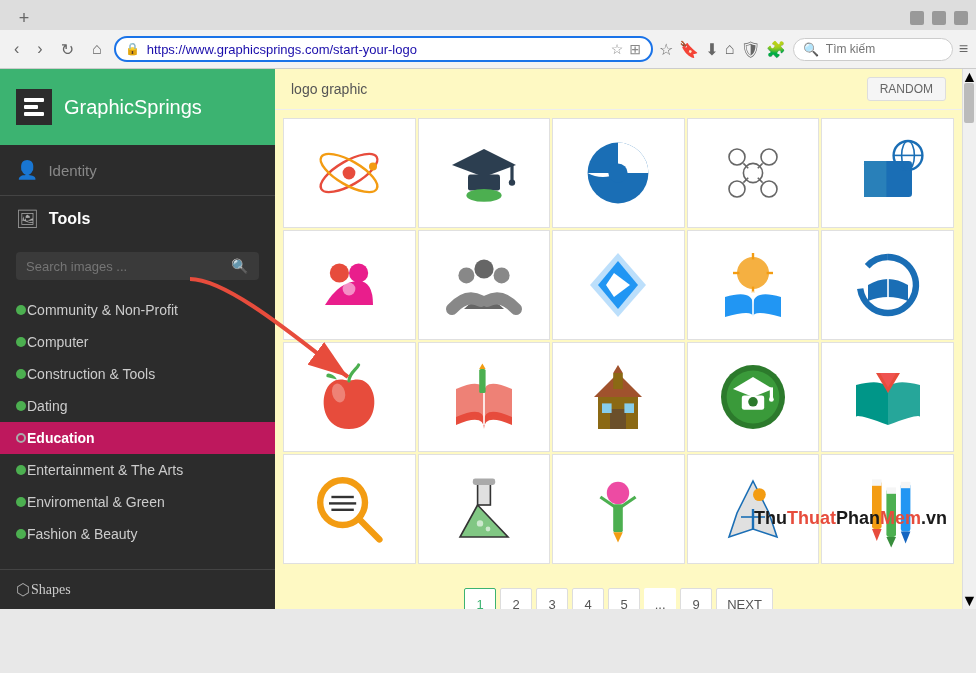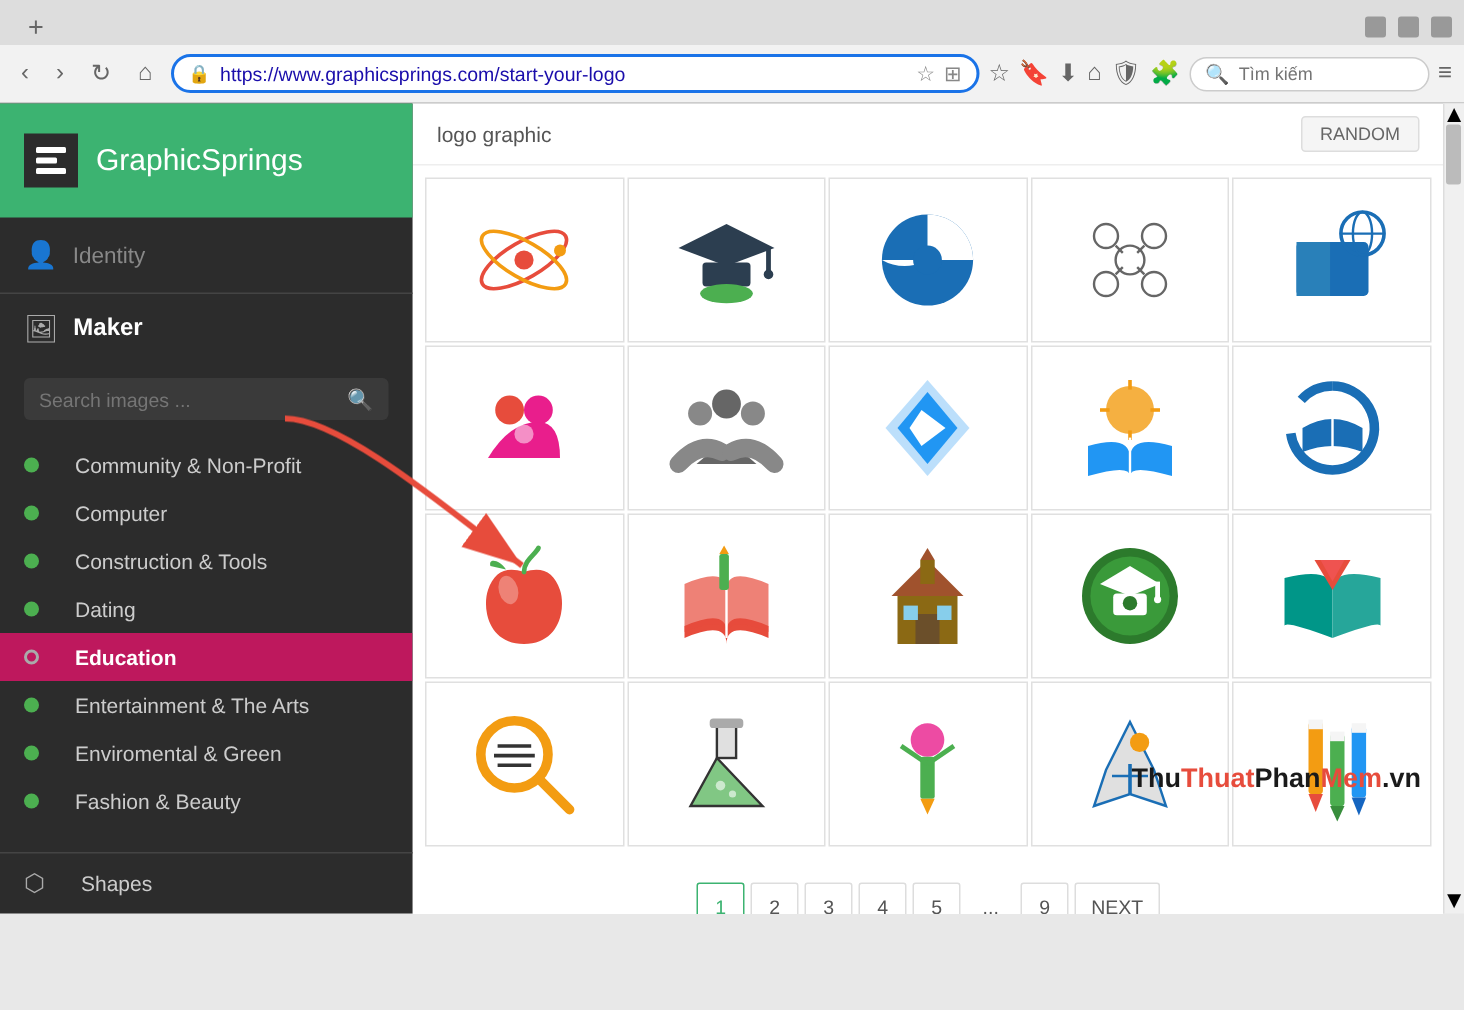--- a/index.html
+++ b/index.html
@@ -40,30 +40,30 @@
     .sidebar-identity-icon { color: #888; font-size: 18px; }
     .sidebar-identity-label { color: #888; font-size: 15px; }
     .sidebar-section { display: flex; align-items: center; gap: 10px; padding: 12px 16px; }
     .sidebar-section-icon { color: #aaa; font-size: 18px; }
     .sidebar-section-label { color: white; font-size: 16px; font-weight: bold; }
     .sidebar-search { padding: 10px 16px; }
     .sidebar-search-inner { display: flex; align-items: center; background: #3a3a3a; border-radius: 4px; padding: 6px 10px; justify-content: center; }
     .sidebar-search-input { background: none; border: none; outline: none; color: #aaa; font-size: 13px; flex: 1; }
     .sidebar-search-icon { color: #888; font-size: 14px; }
     .sidebar-nav { flex: 1; overflow-y: auto; padding: 4px 0; }
-    .nav-item { display: flex; align-items: center; padding: 8px 16px; cursor: pointer; gap: 24px; }
+    .nav-item { display: flex; align-items: center; padding: 8px 16px; cursor: pointer; gap: 1px; }
     .nav-item.active { background: #be185d; }
     .nav-dot { width: 10px; height: 10px; border-radius: 50%; flex-shrink: 0; }
     .nav-dot.green { background: #4CAF50; }
     .nav-dot.white-outline { width: 10px; height: 10px; border-radius: 50%; border: 2px solid #aaa; background: transparent; flex-shrink: 0; }
     .nav-label { font-size: 14px; color: #ccc; }
     .nav-item.active .nav-label { color: white; font-weight: bold; }
 
     
-    .content-area { flex: 1; background: #ffffff; overflow-y: auto; position: relative; }
+    .content-area { flex: 1; background: #fef9c3; overflow-y: auto; position: relative; }
     .content-header { padding: 8px 16px; border-bottom: 1px solid #eee; display: flex; align-items: center; justify-content: space-between; }
     .content-title { font-size: 14px; color: #555; }
     .random-btn { background: #f5f5f5; border: 1px solid #ddd; padding: 4px 12px; font-size: 12px; color: #666; cursor: pointer; border-radius: 3px; }
 
     
     .logo-grid { display: grid; grid-template-columns: repeat(5, 1fr); gap: 2px; padding: 8px; }
     .logo-cell { border: 1px solid #e0e0e0; display: flex; align-items: center; justify-content: center; height: 110px; cursor: pointer; background: white; transition: background 0.2s; }
     .logo-svg { width: 80px; height: 80px; }
 
     
@@ -134,21 +134,21 @@
       <span class="sidebar-brand">GraphicSprings</span>
     </div>
 
     <div class="sidebar-identity">
       <span class="sidebar-identity-icon">👤</span>
       <span class="sidebar-identity-label">Identity</span>
     </div>
 
     <div class="sidebar-section">
       <span class="sidebar-section-icon">🖼</span>
-      <span class="sidebar-section-label">Maker</span>
+      <span class="sidebar-section-label">Tools</span>
     </div>
 
     <div class="sidebar-search">
       <div class="sidebar-search-inner">
         <input class="sidebar-search-input" placeholder="Search images ..." style="">
         <span class="sidebar-search-icon">🔍</span>
       </div>
     </div>
 
     <div class="sidebar-nav">
@@ -181,21 +181,21 @@
         <span class="nav-label">Enviromental &amp; Green</span>
       </div>
       <div class="nav-item">
         <div class="nav-dot green"></div>
         <span class="nav-label">Fashion &amp; Beauty</span>
       </div>
     </div>
 
     <div class="nav-item" style="padding:10px 16px;border-top:1px solid #444;">
       <span style="color:#aaa;font-size:16px;">⬡</span>
-      <span style="font-size:14px;color:#ccc;">Shapes</span>
+      <span style="font-size:14px;color:#ccc;font-family:Liberation Serif, serif;">Shapes</span>
     </div>
   </div>
 
   <div style="position:absolute;left:180px;top:200px;z-index:100;pointer-events:none;">
     <svg width="180" height="120" viewBox="0 0 180 120">
       <defs>
         <marker id="arrowhead" markerWidth="10" markerHeight="7" refX="10" refY="3.5" orient="auto">
           <polygon points="0 0, 10 3.5, 0 7" fill="#e74c3c"></polygon>
         </marker>
       </defs>

